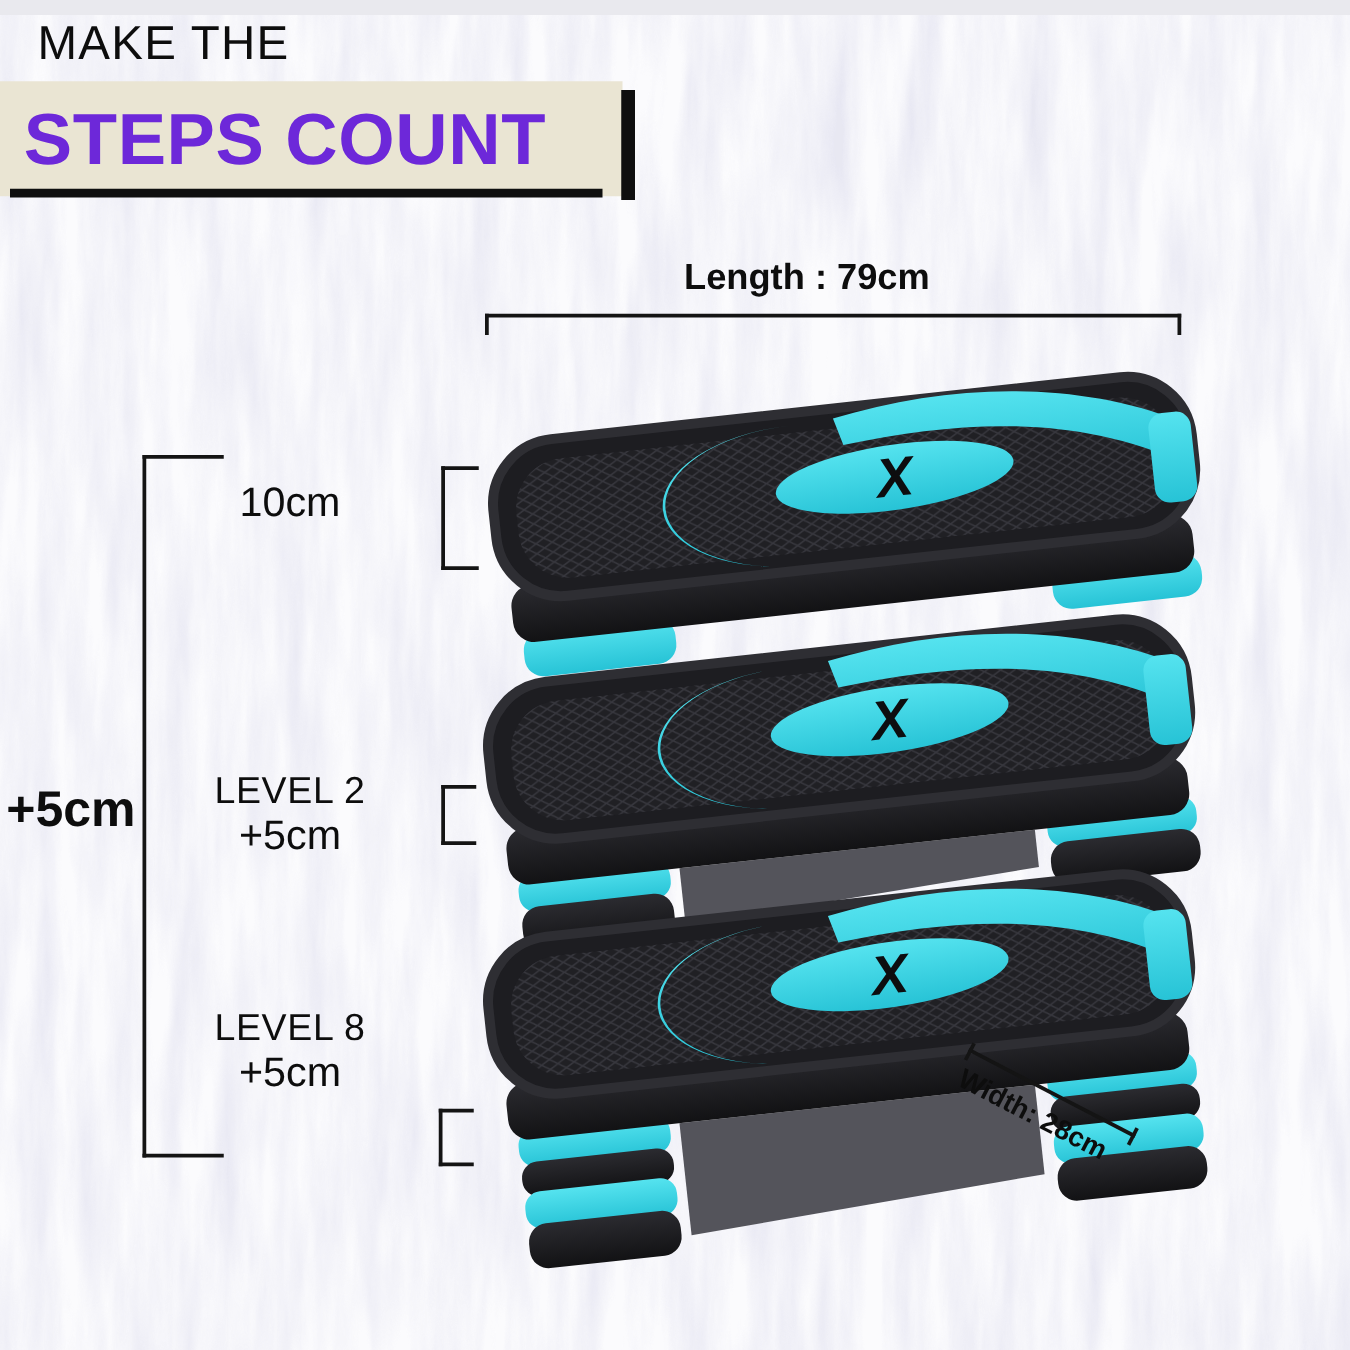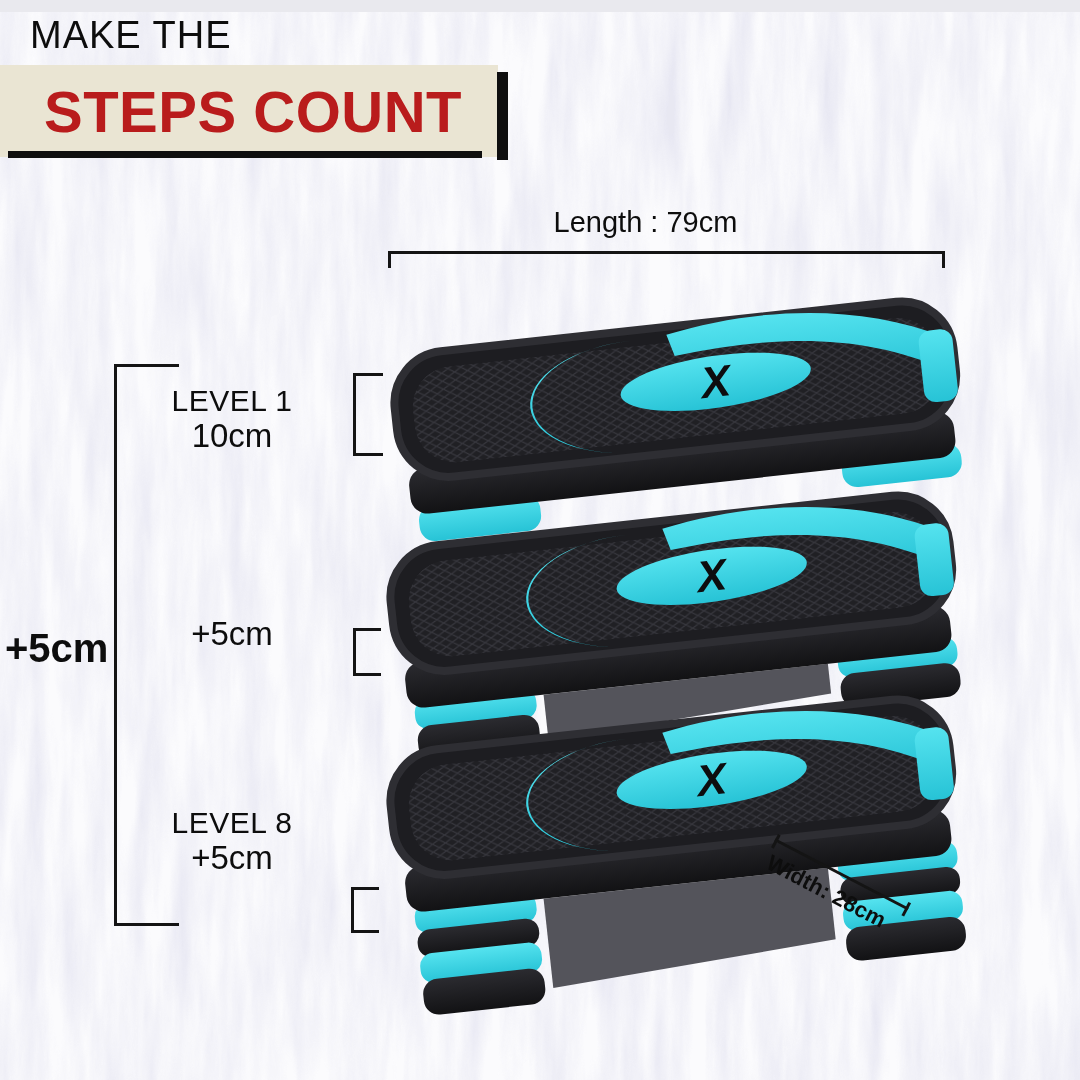--- a/index.html
+++ b/index.html
@@ -13,29 +13,29 @@
 
   
   .eyebrow{
     left:30px;top:2px;font-size:38px;font-weight:400;letter-spacing:1px;color:#0d0d0d;
   }
   .title-box{
     left:0;top:53px;width:498px;height:92px;background:#eae5d3;
     display:flex;align-items:center;
   }
   .title-box h1{
-    margin:0;padding-left:44px;font-size:58px;font-weight:700;
-    letter-spacing:0.5px;color:#b91c1c;white-space:nowrap;
+    margin:0;padding-left:19px;font-size:58px;font-weight:700;
+    letter-spacing:0.5px;color:#6d28d9;white-space:nowrap;
   }
   .title-underline{left:8px;top:139px;width:474px;height:7px;background:#0f0f0f;}
   .title-sidebar{left:497px;top:60px;width:11px;height:88px;background:#0f0f0f;}
 
   
   .len-label{left:388px;top:194px;width:515px;text-align:center;
-    font-size:29px;font-weight:400;color:#0d0d0d;}
+    font-size:29px;font-weight:700;color:#0d0d0d;}
   .len-line{left:388px;top:239px;width:557px;height:3px;background:#141414;}
   .len-tick{top:239px;width:3px;height:17px;background:#141414;}
   .len-tick.l{left:388px;} .len-tick.r{left:942px;}
 
   
   .big-bracket{
     left:114px;top:352px;width:62px;height:556px;
     border-left:3px solid #141414;border-top:3px solid #141414;border-bottom:3px solid #141414;
   }
   .plus5-side{left:5px;top:614px;width:92px;text-align:center;
@@ -114,24 +114,24 @@
 
   <div class="abs len-label">Length : 79cm</div>
   <div class="abs len-line"></div>
   <div class="abs len-tick l"></div>
   <div class="abs len-tick r"></div>
 
   <div class="abs big-bracket"></div>
   <div class="abs plus5-side">+5cm</div>
 
   <div class="abs level-label lvl1">
-    <div class="lvl">LEVEL 1</div>
     <div class="val">10cm</div>
   </div>
   <div class="abs level-label lvl2">
+    <div class="lvl">LEVEL 2</div>
     <div class="val">+5cm</div>
   </div>
   <div class="abs level-label lvl3">
     <div class="lvl">LEVEL 8</div>
     <div class="val">+5cm</div>
   </div>
 
   <div class="abs mini-bracket mb1"></div>
   <div class="abs mini-bracket mb2"></div>
   <div class="abs mini-bracket mb3"></div>

